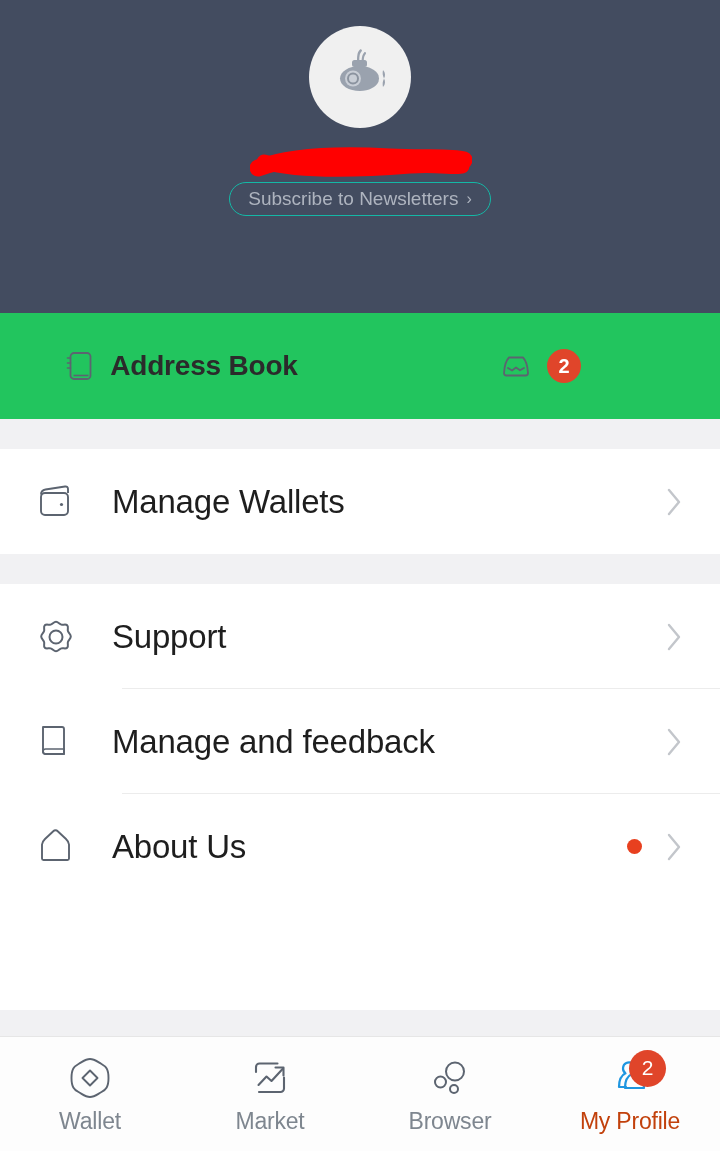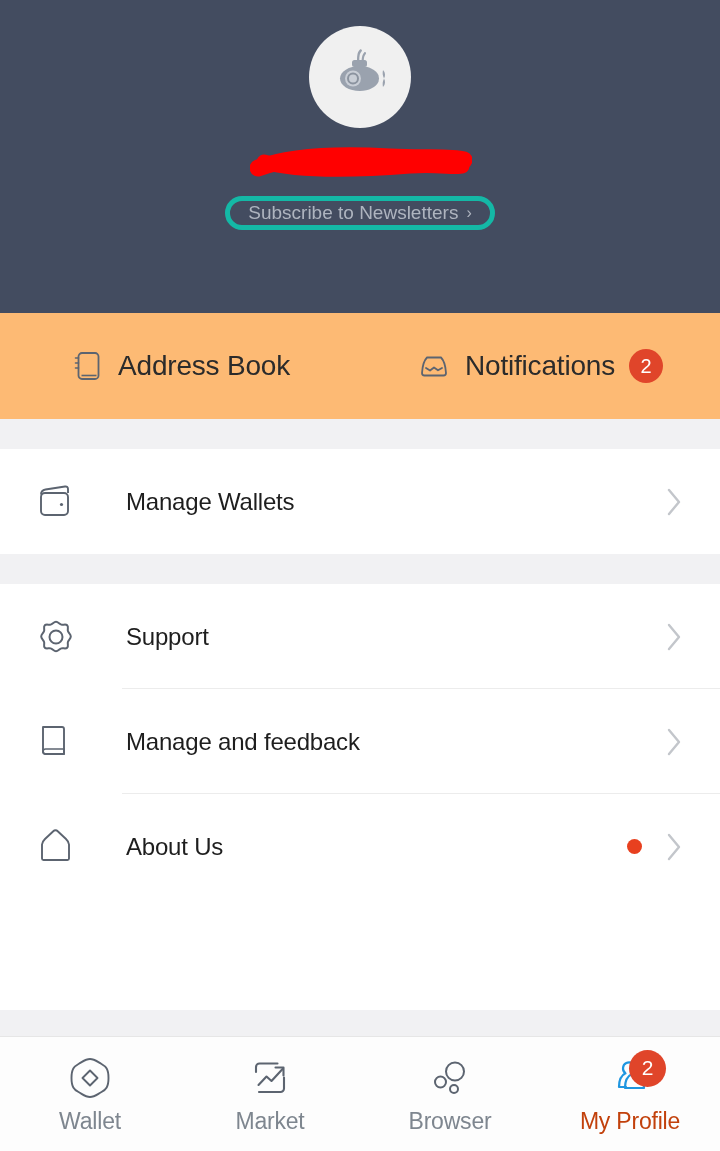--- a/index.html
+++ b/index.html
@@ -30,40 +30,41 @@
   .avatar svg { display:block; }
 
   .redaction {
     margin-top:18px;
     width:220px; height:30px;
     position:relative;
   }
   .redaction svg { display:block; }
 
   .subscribe {
-    margin-top:20px;
+    margin-top:6px;
     height:34px;
     padding:0 18px;
-    border:5px solid #14b8a6;
+    border:1px solid #14b8a6;
     border-radius:17px;
     display:flex; align-items:center; gap:8px;
     color:#aeb4bf;
     font-size:19px;
     background:transparent;
     cursor:pointer;
   }
   .subscribe .chev { font-size:16px; line-height:1; color:#aeb4bf; }
 
   
   .quick-tabs {
-    background:#fdba74;
+    background:#22c55e;
     height:106px;
     display:flex;
     align-items:center;
     flex:0 0 auto;
+    font-weight:bold;
   }
   .quick-tab {
     flex:1;
     display:flex; align-items:center; justify-content:center;
     gap:14px;
     cursor:pointer;
     position:relative;
   }
   .quick-tab .qt-label {
     font-size:28px;
@@ -96,23 +97,23 @@
     position:relative;
     cursor:pointer;
     background:#fff;
   }
   .row-icon {
     width:54px; min-width:54px;
     display:flex; align-items:center; justify-content:flex-start;
   }
   .row-label {
     flex:1;
-    font-size:24px;
+    font-size:33px;
     color:#1e1e1e;
-    margin-left:36px;
+    margin-left:22px;
     letter-spacing:-0.2px;
   }
   .row-right { display:flex; align-items:center; gap:22px; }
   .dot {
     width:15px; height:15px; border-radius:50%;
     background:#e8401f;
     display:block;
   }
   .chevron {
     width:20px; height:34px;
@@ -214,21 +215,20 @@
       <span class="qt-label">Address Book</span>
     </div>
 
     <div class="quick-tab">
       <span class="qt-icon">
         <svg width="32" height="30" viewBox="0 0 32 30">
           <path d="M4 22 C4.5 14, 7 8.5, 9 6.5 h14 c2 2, 4.5 7.5, 5 15.5 a2.5 2.5 0 0 1 -2.5 2.5 h-19 A2.5 2.5 0 0 1 4 22z" fill="none" stroke="#5c6470" stroke-width="1.8" stroke-linejoin="round"></path>
           <path d="M8 17 l4 2.5 l4 -3 l4 2.8 l4 -2.3" fill="none" stroke="#5c6470" stroke-width="1.8" stroke-linecap="round" stroke-linejoin="round"></path>
         </svg>
       </span>
-      <span class="qt-label">Notifications</span>
       <span class="badge">2</span>
     </div>
   </div>
 
   <div class="gap gap-1"></div>
 
   <div class="section">
     <div class="row">
       <span class="row-icon">
         <svg width="42" height="38" viewBox="0 0 42 38">

